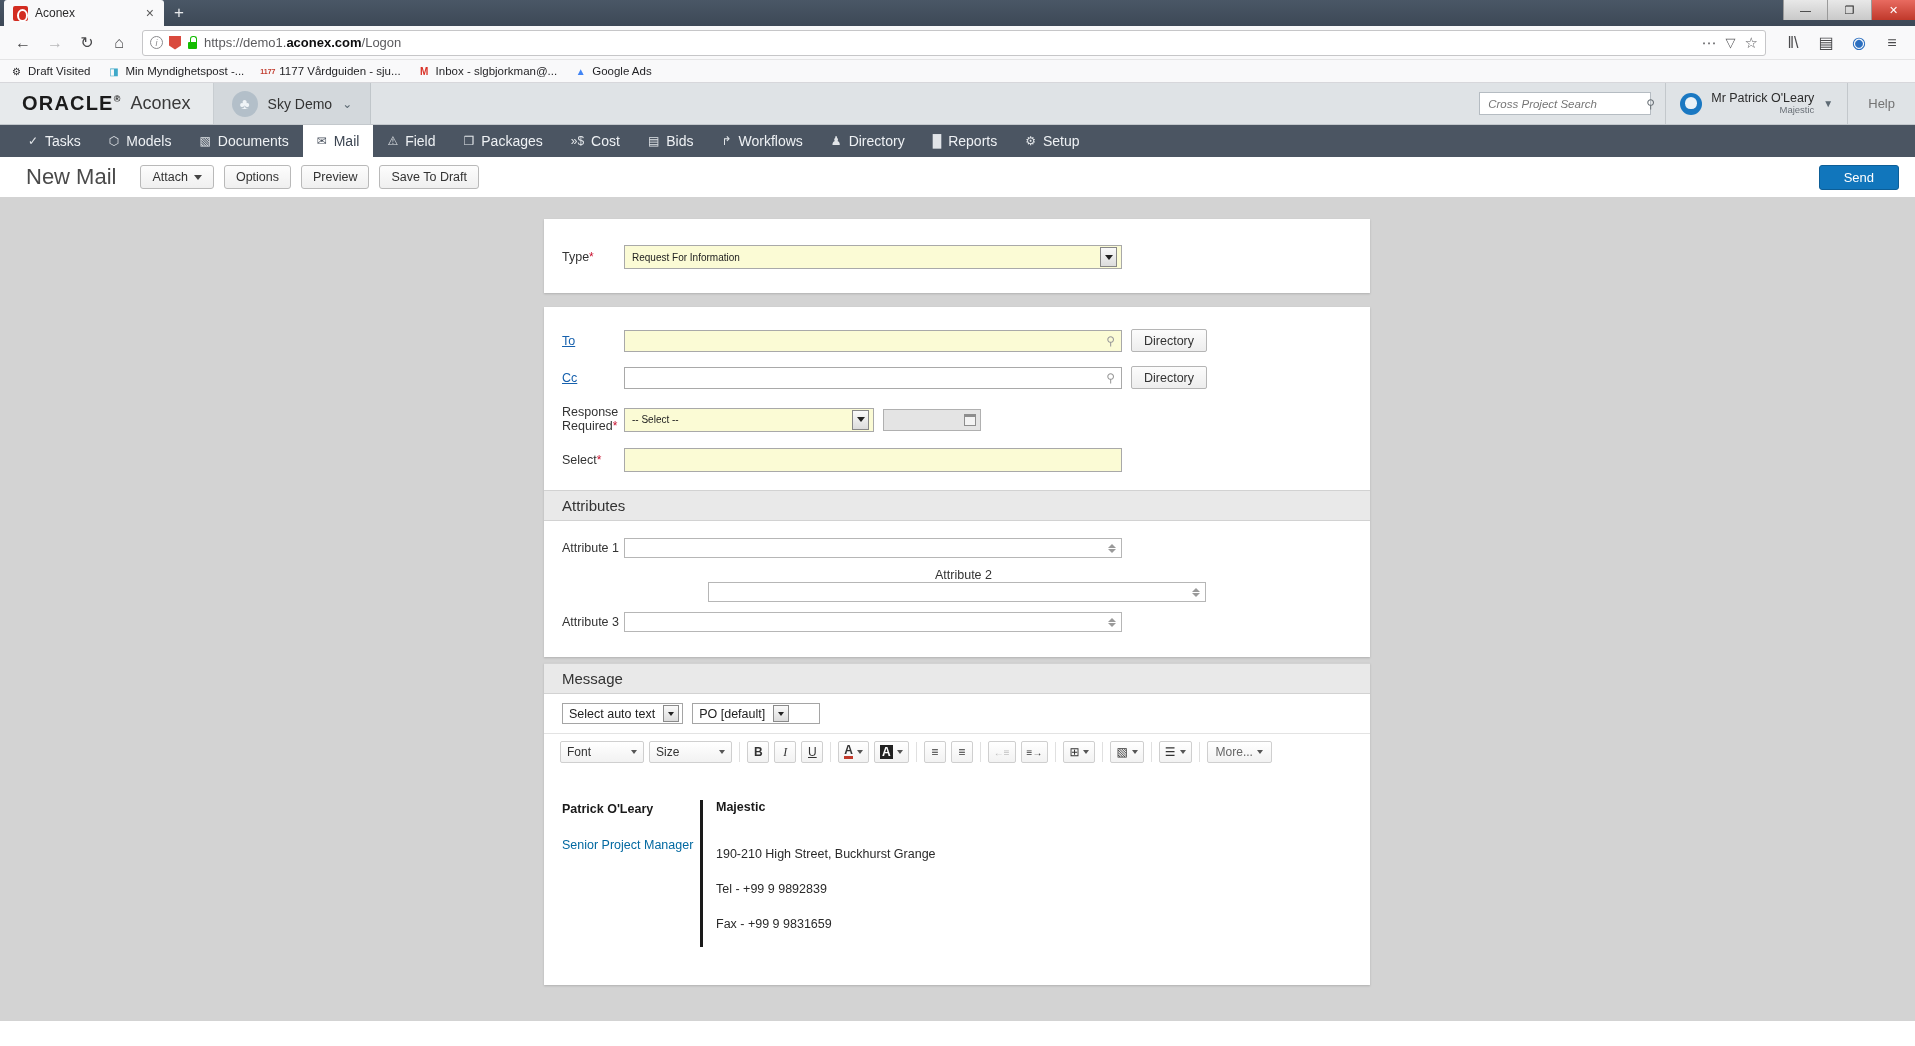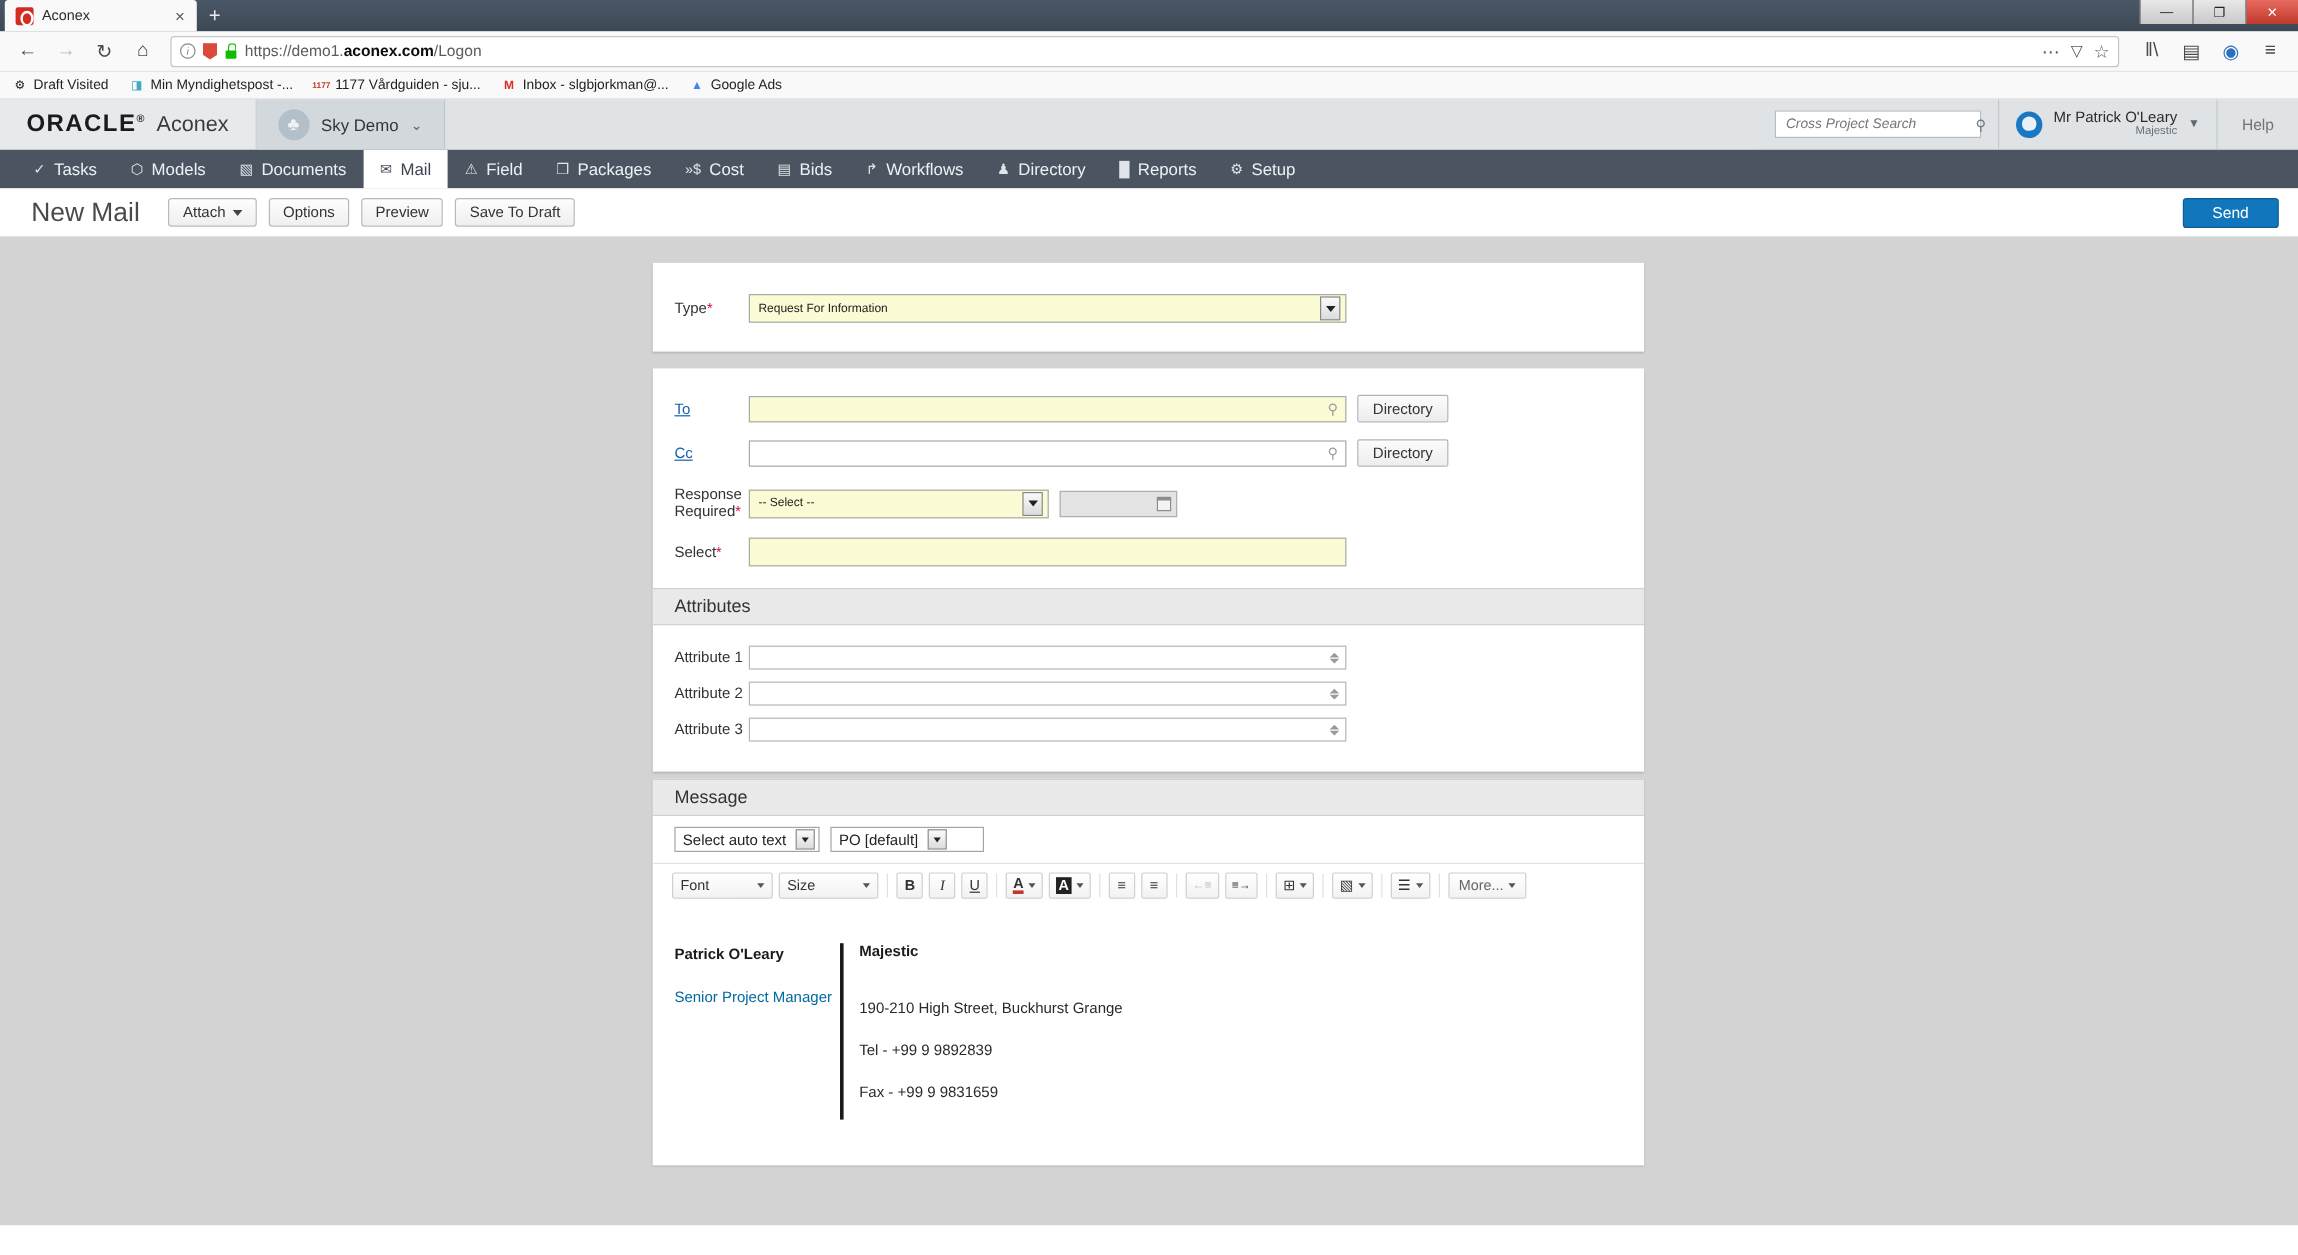--- a/index.html
+++ b/index.html
@@ -455,21 +455,21 @@
         <div class="row" style="padding:5px 0;">
           <div class="lbl" style="width:80px;">Attribute 1</div>
           <div class="attr-sel" style="width:498px;">
             <span></span>
             <span class="spin">
                 <i class="up"></i>
                 <i class="dn"></i>
               </span>
           </div>
         </div>
-        <div class="row" style="padding:5px 0;">
+        <div class="row" style="padding:5px 0;flex-direction:column;">
           <div class="lbl" style="width:80px;">Attribute 2</div>
           <div class="attr-sel" style="width:498px;">
             <span></span>
             <span class="spin">
                 <i class="up"></i>
                 <i class="dn"></i>
               </span>
           </div>
         </div>
         <div class="row" style="padding:5px 0;">

